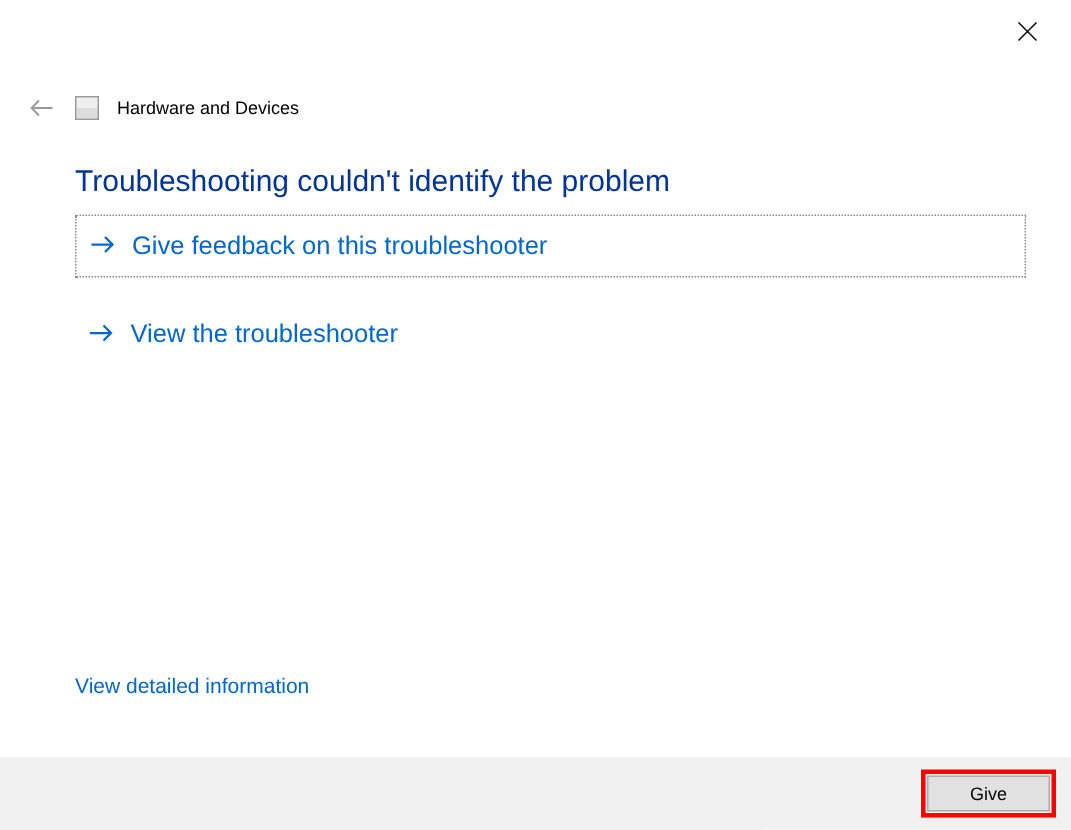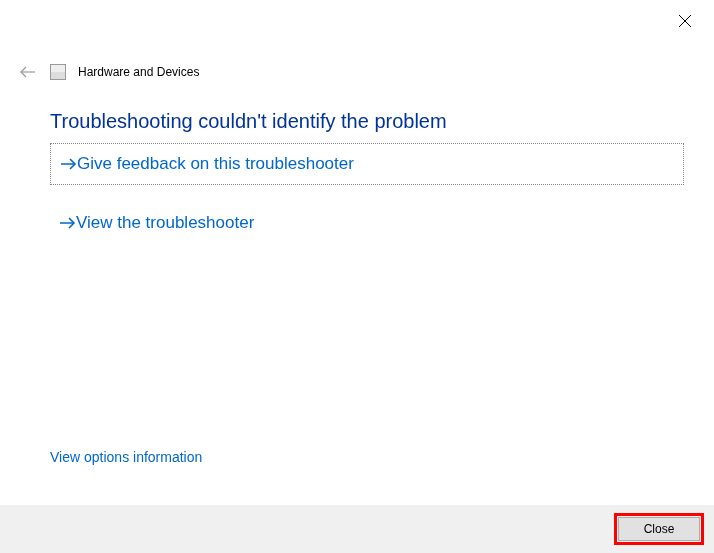--- a/index.html
+++ b/index.html
@@ -72,22 +72,21 @@
       font-weight: 400;
       margin-bottom: 10px;
     }
     .subtext {
       font-size: 14px;
       color: #000;
       margin-bottom: 24px;
     }
     .option-row {
       display: flex;
-      align-items: center;
-      gap: 0;
+      gap: 11px;
       padding: 10px 8px;
       margin-bottom: 18px;
       cursor: pointer;
     }
     .option-row.focused {
       border: 1px dotted #888;
     }
     .option-arrow {
       width: 18px;
       height: 18px;
@@ -184,19 +183,19 @@
     <div class="option-arrow">
       <svg width="18" height="14" viewBox="0 0 18 14">
         <line x1="2" y1="7" x2="16" y2="7"></line>
         <polyline points="11,2 16,7 11,12"></polyline>
       </svg>
     </div>
     <div class="option-text">View the troubleshooter</div>
   </div>
 </div>
 
-<div class="view-detailed">View options information</div>
+<div class="view-detailed">View detailed information</div>
 
 <div class="footer">
-  <div class="close-button">Close</div>
+  <div class="close-button">Give</div>
 </div>
 
 <div class="highlight-box"></div>
 
 </body></html>

